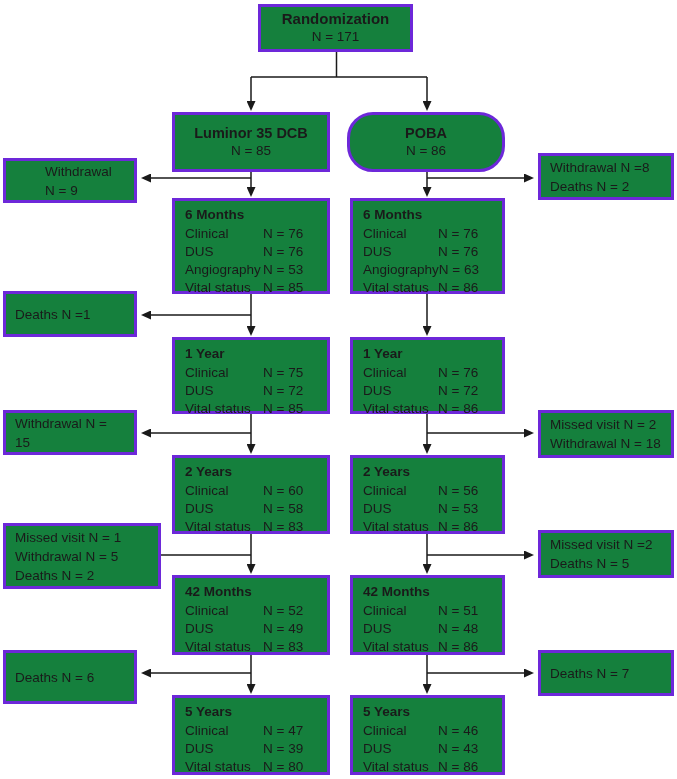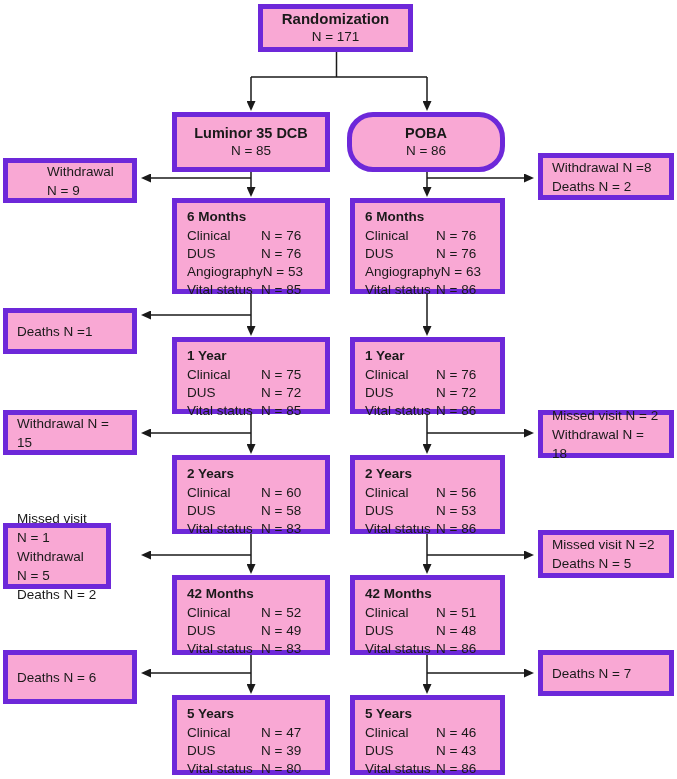--- a/index.html
+++ b/index.html
@@ -13,22 +13,22 @@
     overflow: hidden;
   }
   #connectors {
     position: absolute;
     left: 0; top: 0;
     width: 677px; height: 779px;
     pointer-events: none;
   }
   .box {
     position: absolute;
-    background: #f9a8d4;
-    border: 5px solid #6d28d9;
+    background: #15803d;
+    border: 3px solid #6d28d9;
     box-sizing: border-box;
     font-size: 13.5px;
     line-height: 18px;
   }
   .center-box {
     display: flex;
     flex-direction: column;
     align-items: center;
     justify-content: center;
     text-align: center;
@@ -60,23 +60,23 @@
   #dcb-s3 { left: 172px; top: 575px; width: 158px; height: 80px; }
   #dcb-s4 { left: 172px; top: 695px; width: 158px; height: 80px; }
 
   #poba-s0 { left: 350px; top: 198px; width: 155px; height: 96px; }
   #poba-s1 { left: 350px; top: 337px; width: 155px; height: 77px; }
   #poba-s2 { left: 350px; top: 455px; width: 155px; height: 79px; }
   #poba-s3 { left: 350px; top: 575px; width: 155px; height: 80px; }
   #poba-s4 { left: 350px; top: 695px; width: 155px; height: 80px; }
 
   #left-sb0 { left: 3px; top: 158px; width: 134px; height: 45px; padding-left: 39px; }
-  #left-sb1 { left: 3px; top: 308px; width: 134px; height: 46px; }
+  #left-sb1 { left: 3px; top: 291px; width: 134px; height: 46px; }
   #left-sb2 { left: 3px; top: 410px; width: 134px; height: 45px; }
-  #left-sb3 { left: 3px; top: 523px; width: 108px; height: 66px; }
+  #left-sb3 { left: 3px; top: 523px; width: 158px; height: 66px; }
   #left-sb4 { left: 3px; top: 650px; width: 134px; height: 54px; }
 
   #right-sb0 { left: 538px; top: 153px; width: 136px; height: 47px; }
   #right-sb1 { left: 538px; top: 410px; width: 136px; height: 48px; }
   #right-sb2 { left: 538px; top: 530px; width: 136px; height: 48px; }
   #right-sb3 { left: 538px; top: 650px; width: 136px; height: 46px; }
 </style>
 </head>
 <body>
 

